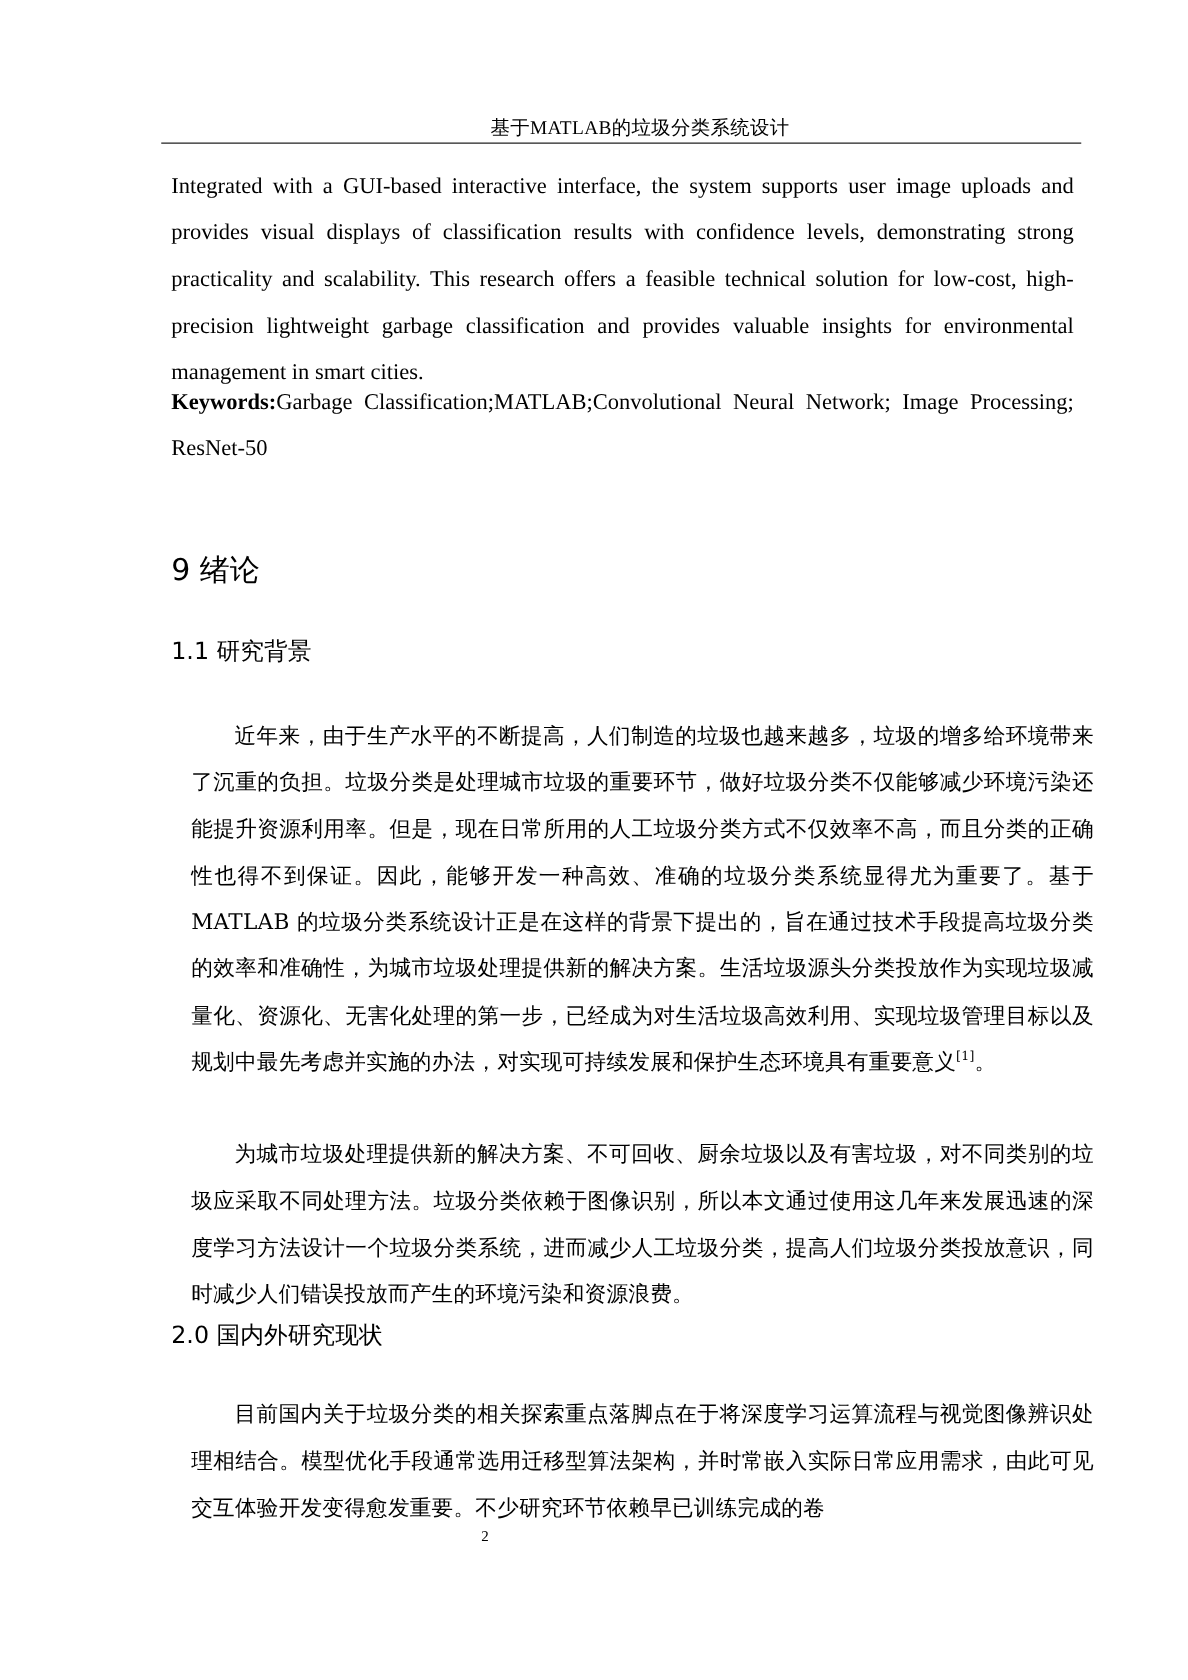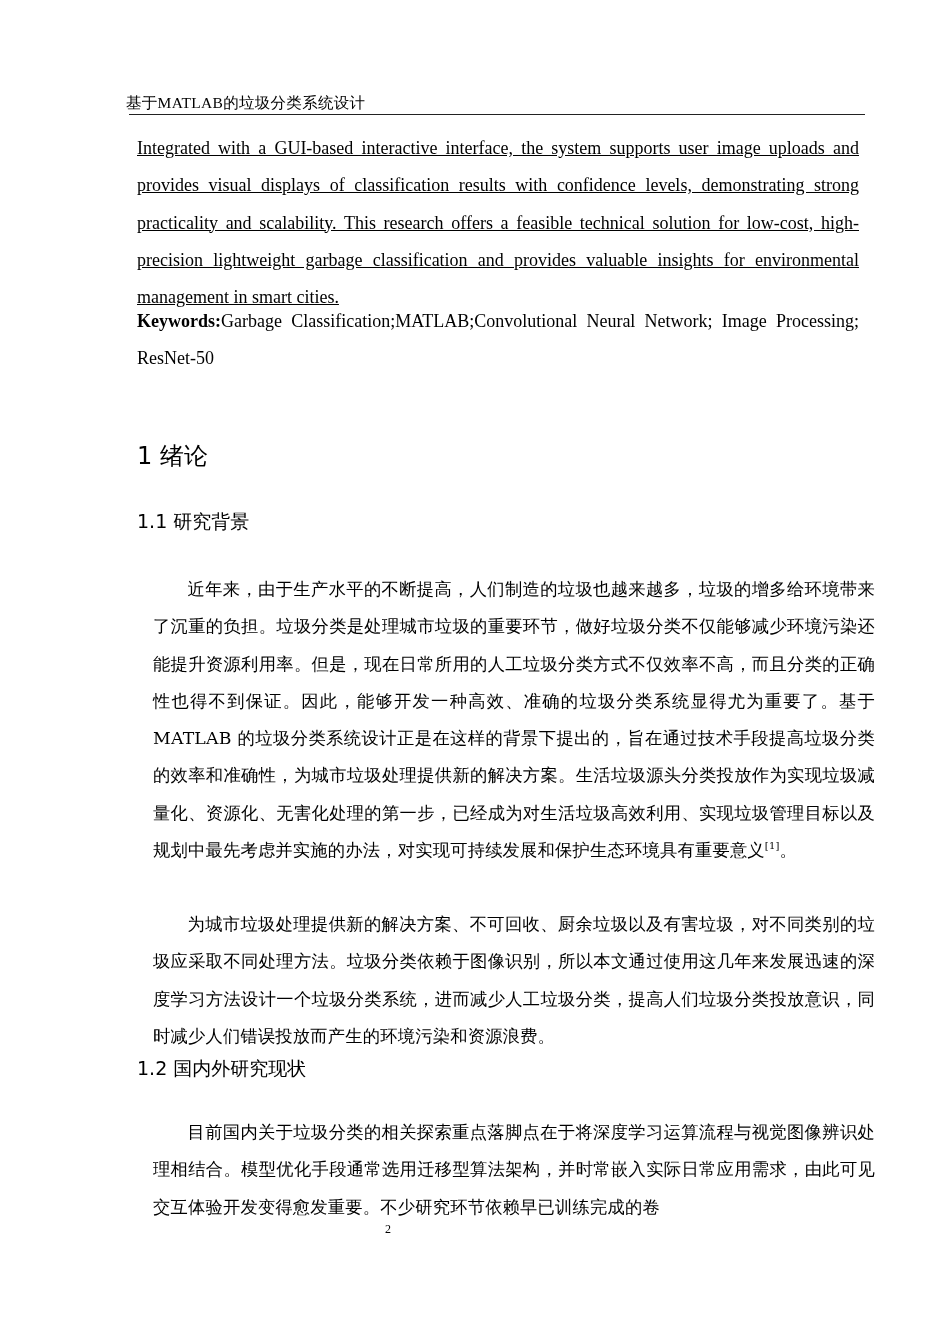--- a/index.html
+++ b/index.html
@@ -10,25 +10,25 @@
     body {
       width: 950px;
       height: 1344px;
       position: relative;
       overflow: hidden;
       color: #000;
       font-family: "Liberation Serif", "DejaVu Serif", serif;
     }
     .page-header {
       position: absolute;
-      left: 126px;
+      left: 144px;
       top: 92px;
       width: 736px;
       height: 22px;
-      text-align: left;
+      text-align: center;
       font-family: "Liberation Serif", "DejaVu Serif", serif;
       font-size: 15.5px;
       line-height: 22px;
       letter-spacing: 0.3px;
     }
     .header-rule {
       position: absolute;
       left: 129px;
       top: 114px;
       width: 736px;
@@ -42,21 +42,20 @@
     }
     .para {
       font-size: 18px;
       line-height: 37.3px;
       text-align: justify;
       text-align-last: left;
       margin: 0;
     }
     .abstract {
       top: 130px;
-      text-decoration: underline;
     }
     .keywords {
       top: 303px;
     }
     .kw-label {
       font-weight: bold;
     }
     .chapter-heading {
       position: absolute;
       left: 137px;
@@ -108,25 +107,25 @@
 </head>
 <body>
 
 <div class="page-header">基于MATLAB的垃圾分类系统设计</div>
 <div class="header-rule"></div>
 
 <p class="content para abstract">Integrated with a GUI-based interactive interface, the system supports user image uploads and provides visual displays of classification results with confidence levels, demonstrating strong practicality and scalability. This research offers a feasible technical solution for low-cost, high-precision lightweight garbage classification and provides valuable insights for environmental management in smart cities.</p>
 
 <p class="content para keywords"><span class="kw-label">Keywords:</span><span>Garbage Classification;MATLAB;Convolutional Neural Network; Image Processing; ResNet-50</span></p>
 
-<h1 class="chapter-heading">1 绪论</h1>
+<h1 class="chapter-heading">9 绪论</h1>
 
 <h2 class="section-heading sec-1-1">1.1 研究背景</h2>
 
 <p class="content body-zh p1"><span>近年来，由于生产水平的不断提高，人们制造的垃圾也越来越多，垃圾的增多给环境带来了沉重的负担。垃圾分类是处理城市垃圾的重要环节，做好垃圾分类不仅能够减少环境污染还能提升资源利用率。但是，现在日常所用的人工垃圾分类方式不仅效率不高，而且分类的正确性也得不到保证。因此，能够开发一种高效、准确的垃圾分类系统显得尤为重要了。基于 MATLAB 的垃圾分类系统设计正是在这样的背景下提出的，旨在通过技术手段提高垃圾分类的效率和准确性，为城市垃圾处理提供新的解决方案。生活垃圾源头分类投放作为实现垃圾减量化、资源化、无害化处理的第一步，已经成为对生活垃圾高效利用、实现垃圾管理目标以及规划中最先考虑并实施的办法，对实现可持续发展和保护生态环境具有重要意义</span><sup class="ref">[1]</sup><span>。</span></p>
 
 <p class="content body-zh p2">为城市垃圾处理提供新的解决方案、不可回收、厨余垃圾以及有害垃圾，对不同类别的垃圾应采取不同处理方法。垃圾分类依赖于图像识别，所以本文通过使用这几年来发展迅速的深度学习方法设计一个垃圾分类系统，进而减少人工垃圾分类，提高人们垃圾分类投放意识，同时减少人们错误投放而产生的环境污染和资源浪费。</p>
 
-<h2 class="section-heading sec-1-2">1.2 国内外研究现状</h2>
+<h2 class="section-heading sec-1-2">2.0 国内外研究现状</h2>
 
 <p class="content body-zh p3">目前国内关于垃圾分类的相关探索重点落脚点在于将深度学习运算流程与视觉图像辨识处理相结合。模型优化手段通常选用迁移型算法架构，并时常嵌入实际日常应用需求，由此可见交互体验开发变得愈发重要。不少研究环节依赖早已训练完成的卷</p>
 
 <div class="page-number">2</div>
 
 </body></html>

